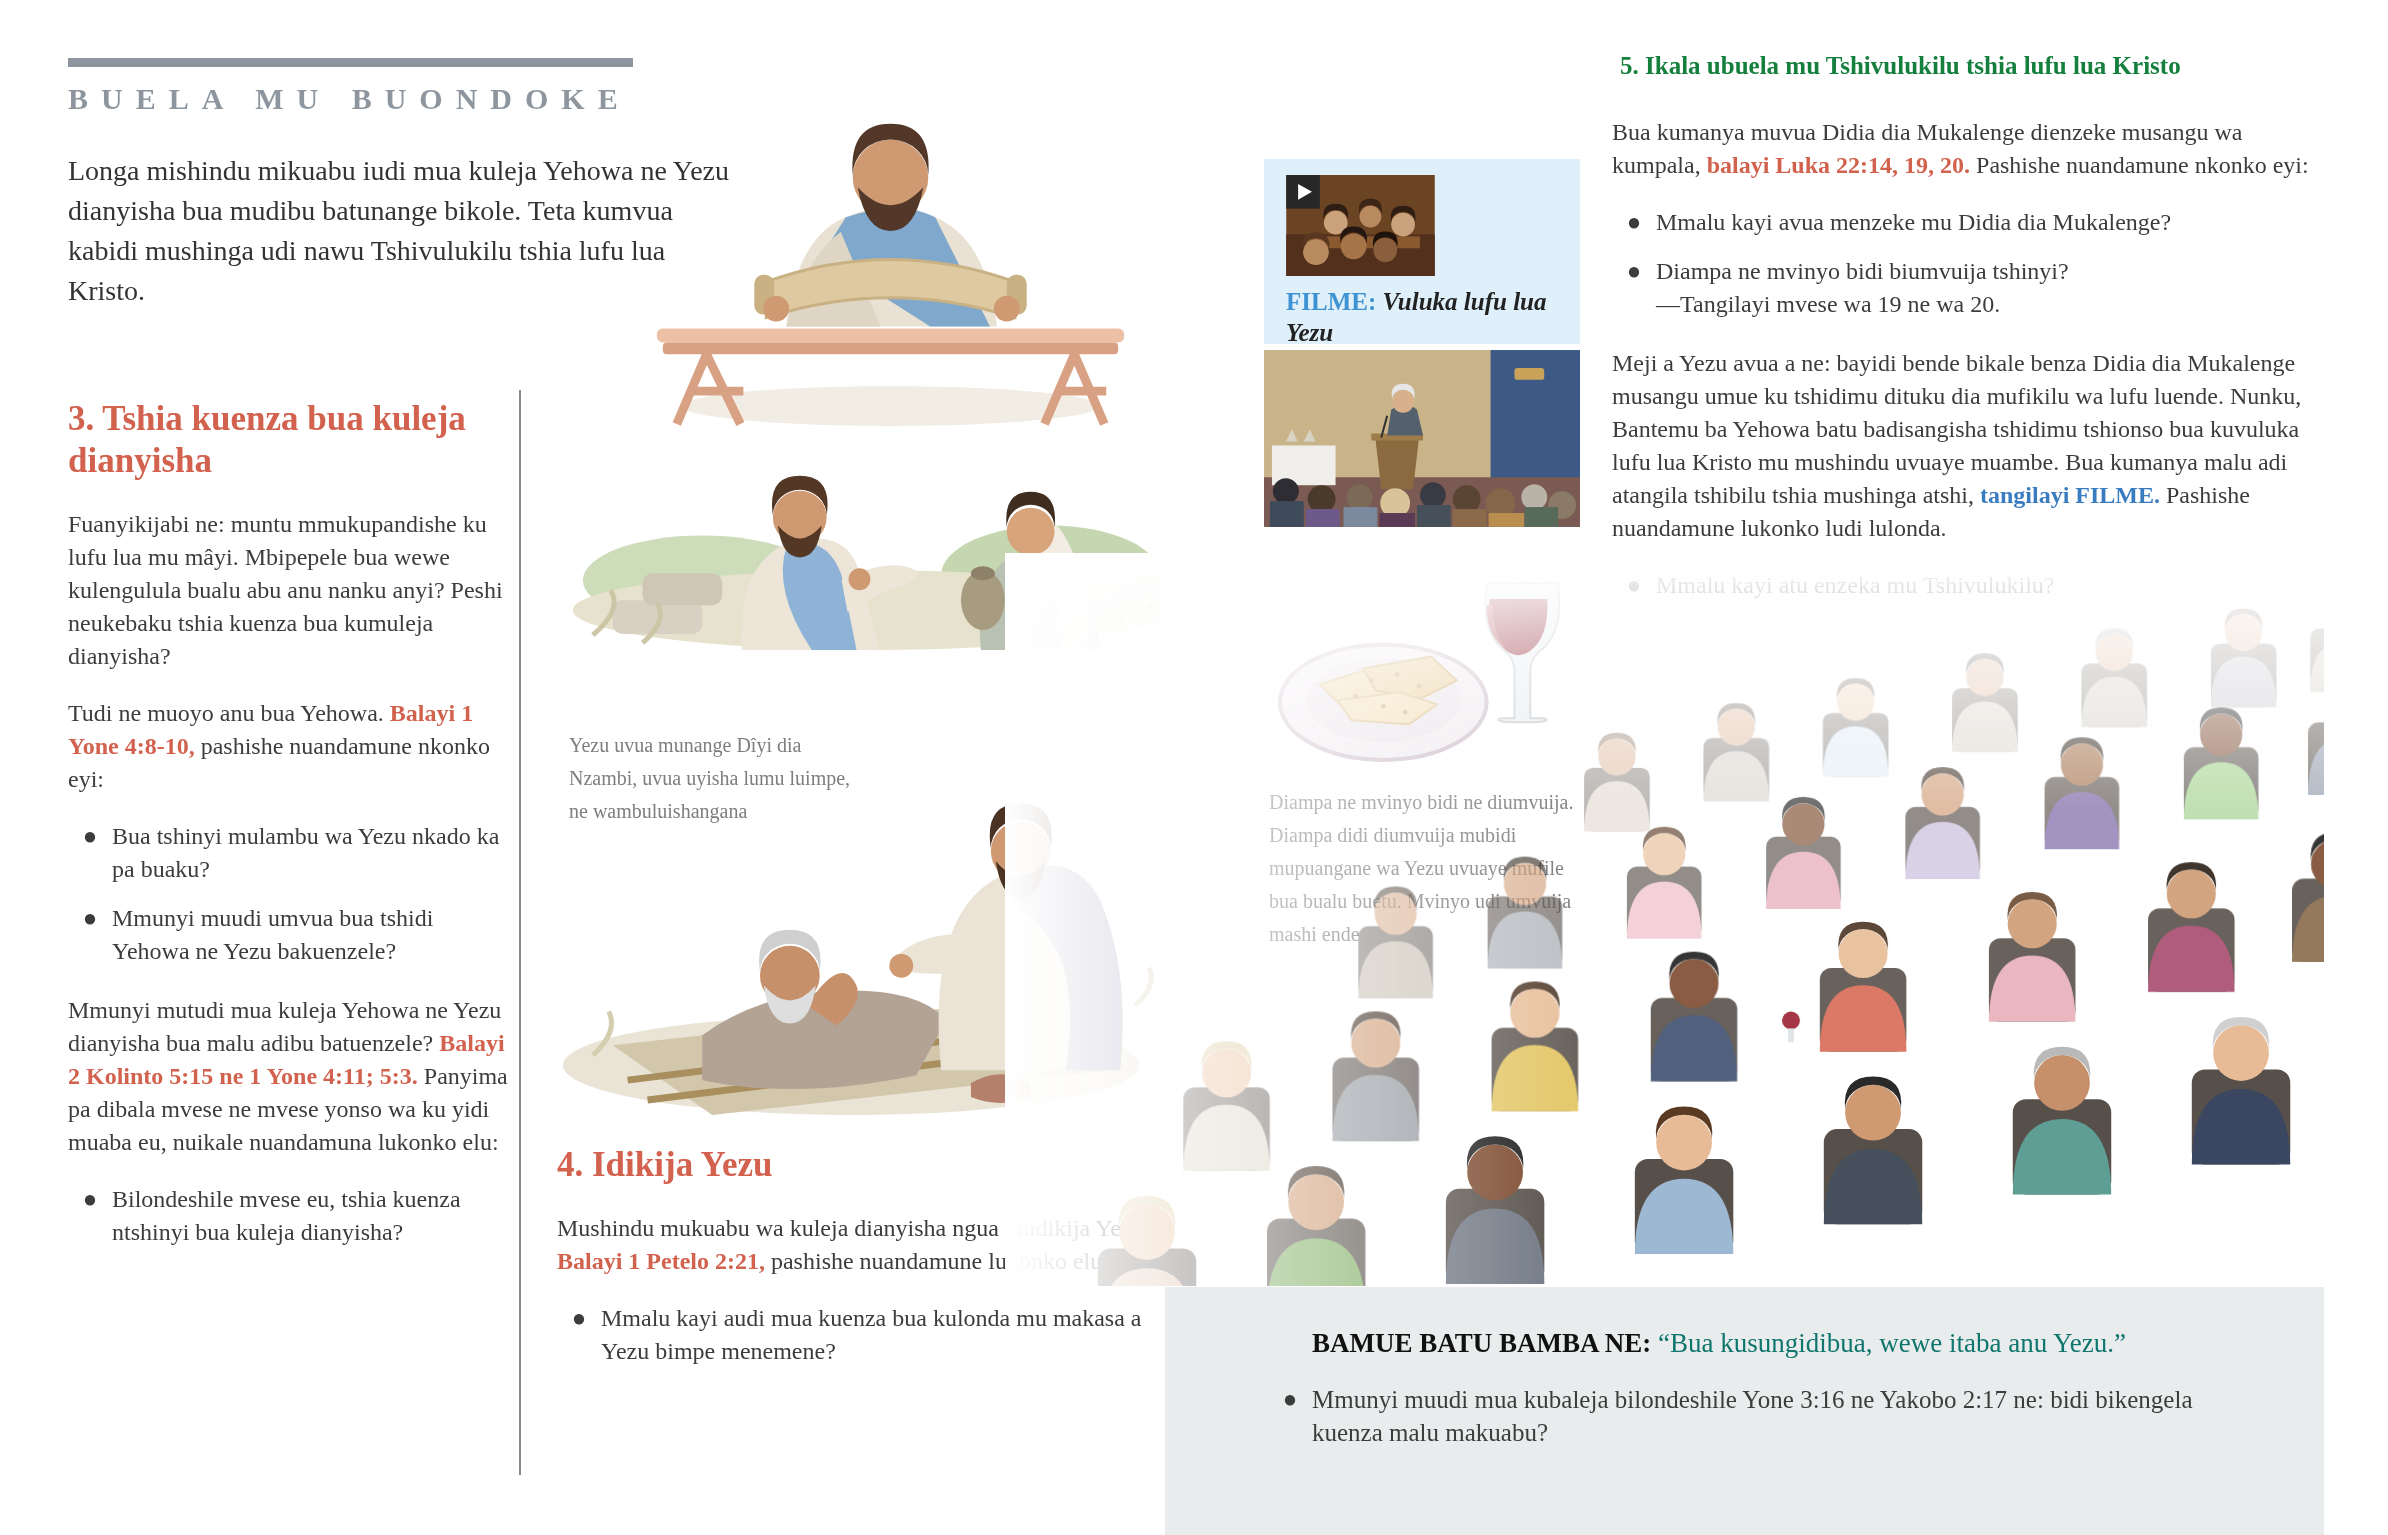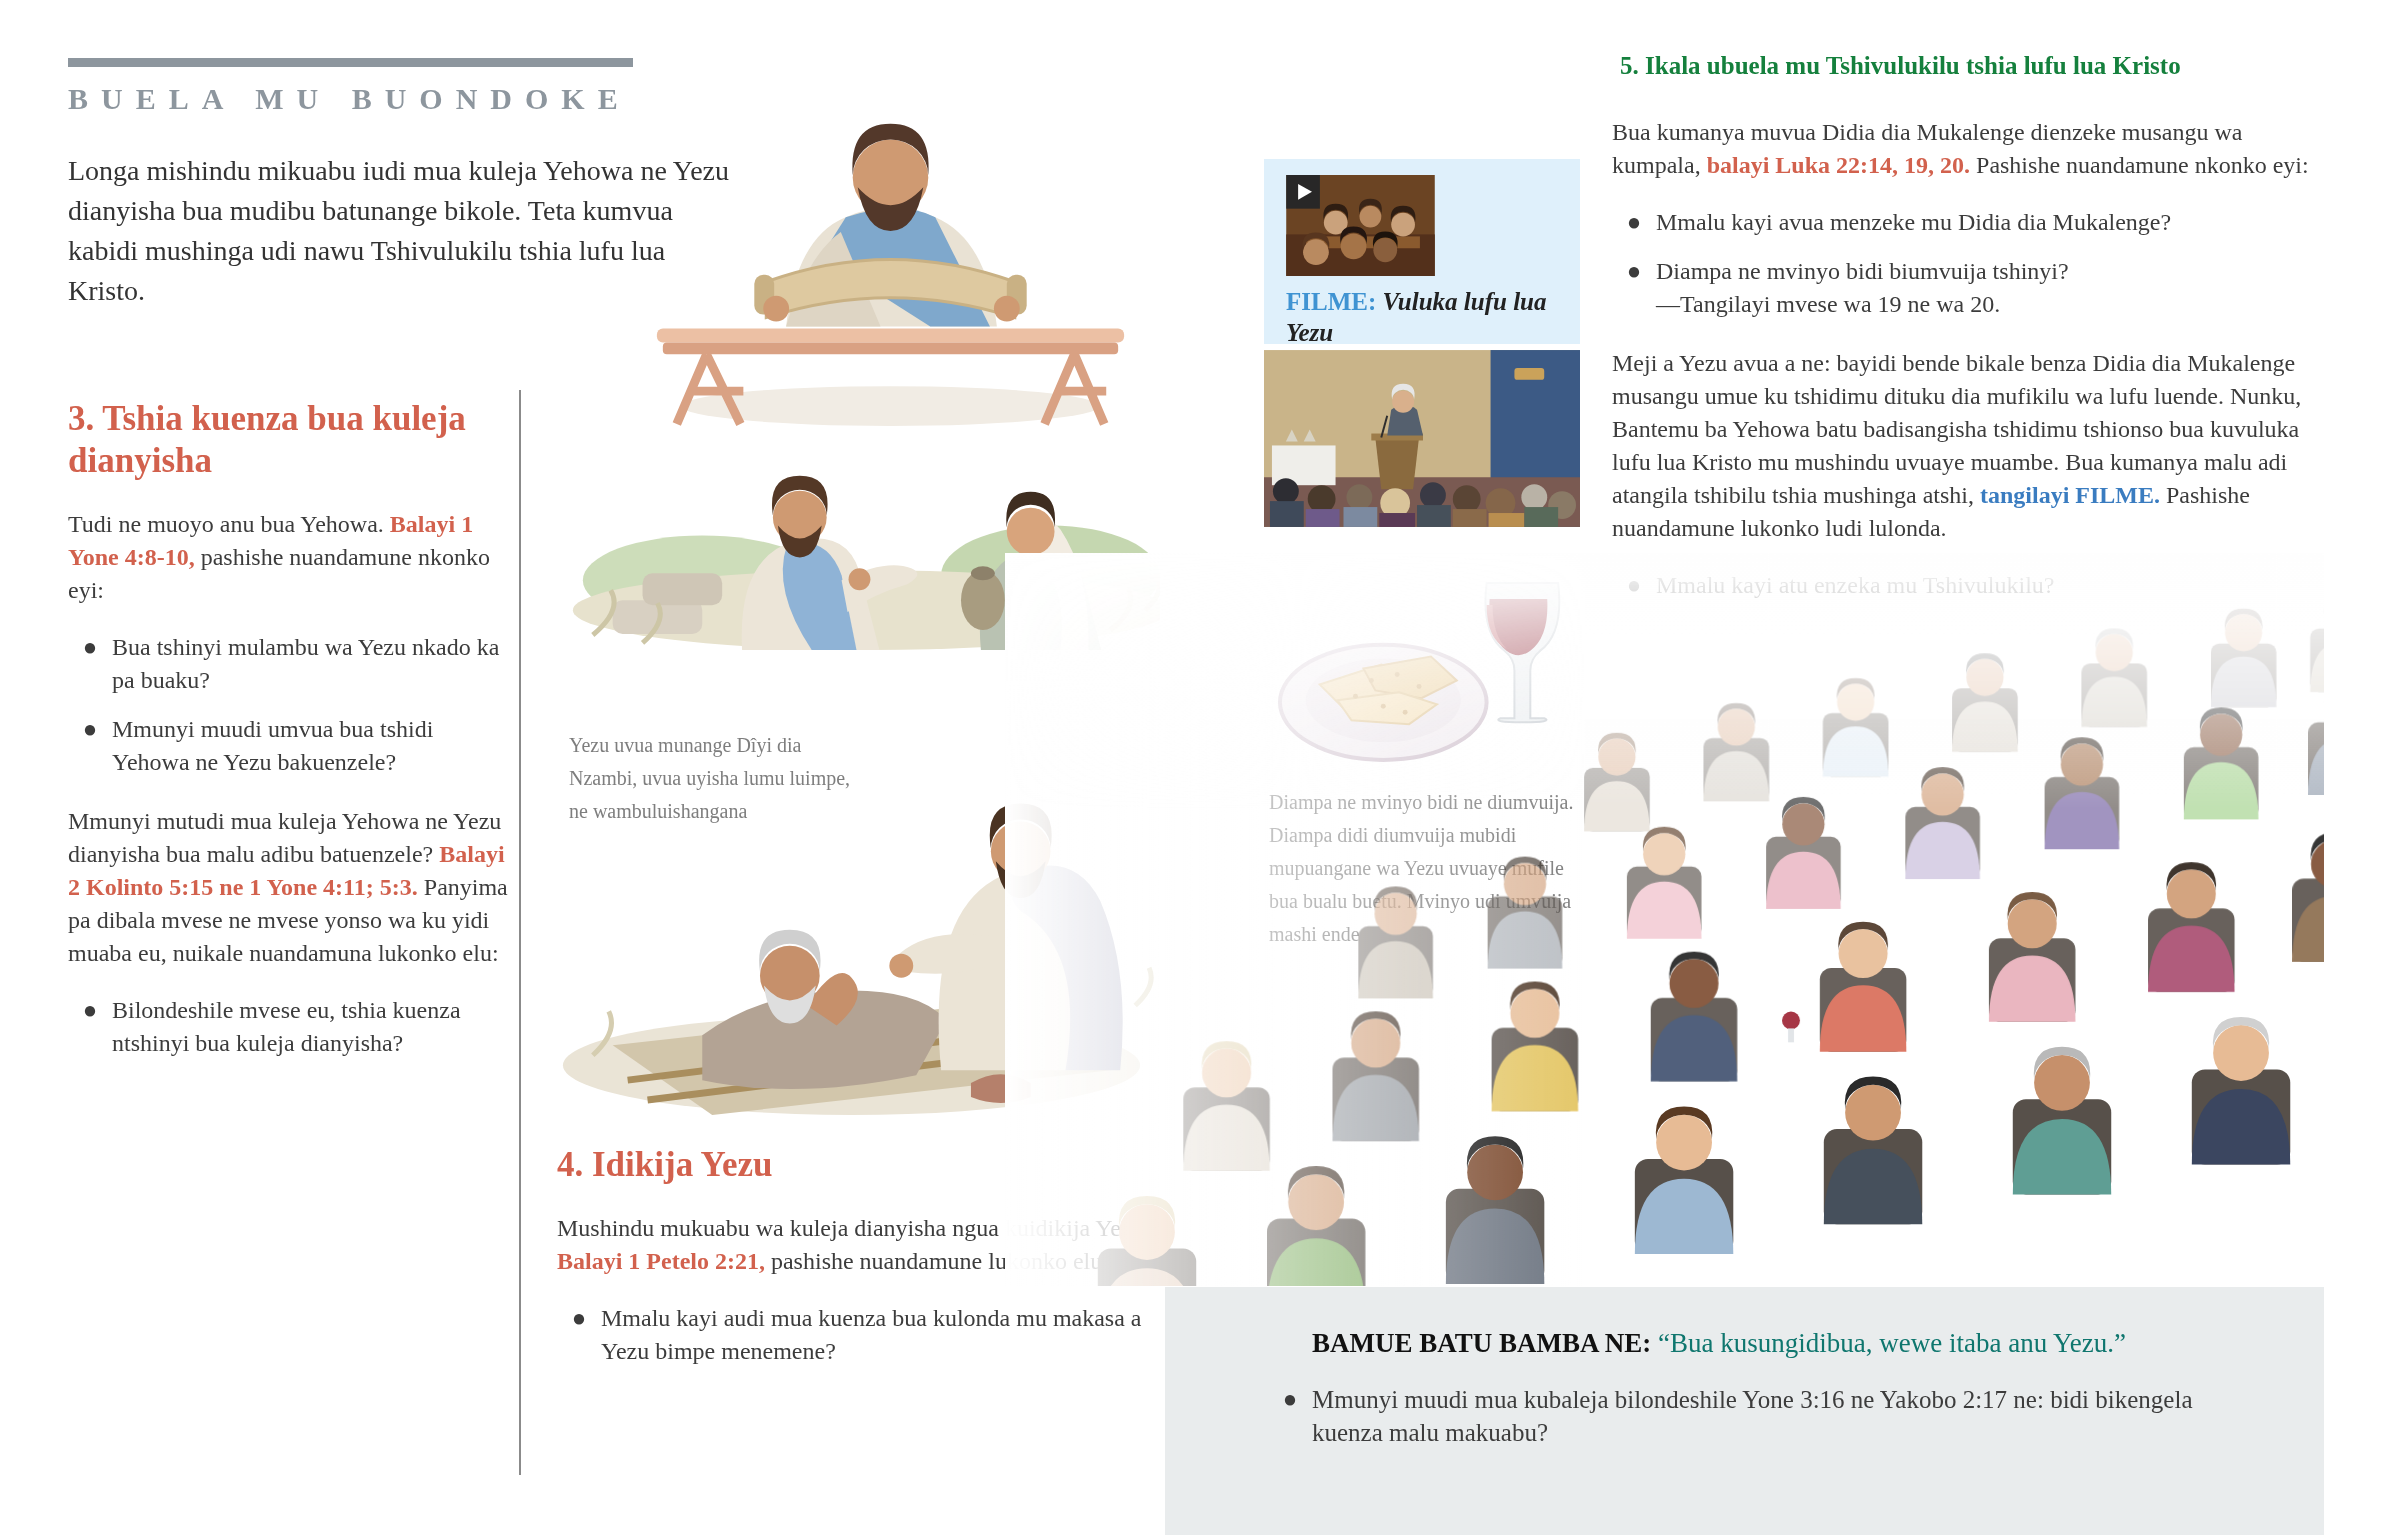--- a/index.html
+++ b/index.html
@@ -52,20 +52,21 @@
 <body>
 
 <div class="page">
 
   <div class="abs kicker-bar"></div>
   <div class="abs kicker">BUELA MU BUONDOKE</div>
   <div class="abs intro">Longa mishindu mikuabu iudi mua kuleja Yehowa ne Yezu dianyisha bua mudibu batunange bikole. Teta kumvua kabidi mushinga udi nawu Tshivulukilu tshia lufu lua Kristo.</div>
 
   <div class="abs col-left">
     <h2 class="sec">3. Tshia kuenza bua kuleja dianyisha</h2>
+    <p class="body-p">Fuanyikijabi ne: muntu mmukupandishe ku lufu lua mu mâyi. Mbipepele bua wewe kulengulula bualu abu anu nanku anyi? Peshi neukebaku tshia kuenza bua kumuleja dianyisha?</p>
     <p class="body-p"><span>Tudi ne muoyo anu bua Yehowa. </span><span class="ref">Balayi 1 Yone 4:8-10,</span><span> pashishe nuandamune nkonko eyi:</span></p>
     <div class="bullets">
       <div class="bullet">
           <span class="dot">●</span>
           <span class="btxt">Bua tshinyi mulambu wa Yezu nkado ka pa buaku?</span>
         </div>
       <div class="bullet">
           <span class="dot">●</span>
           <span class="btxt">Mmunyi muudi umvua bua tshidi Yehowa ne Yezu bakuenzele?</span>
         </div>

